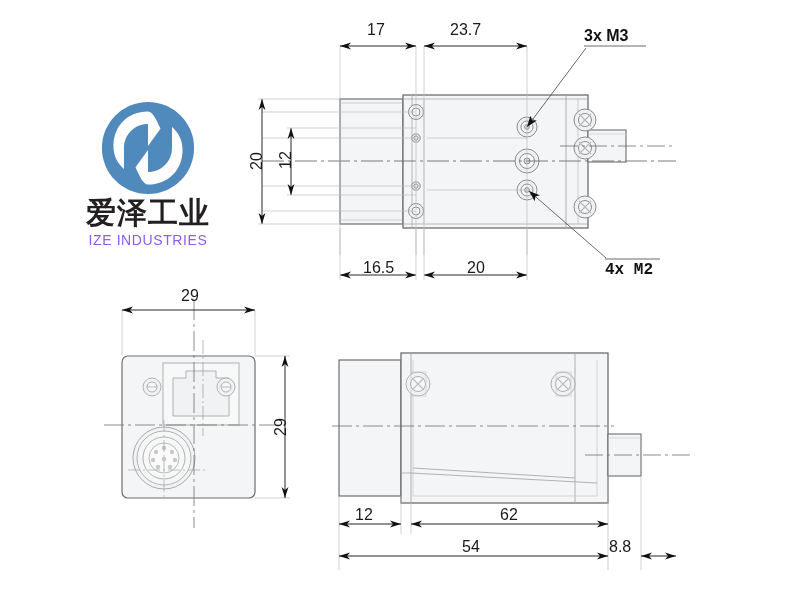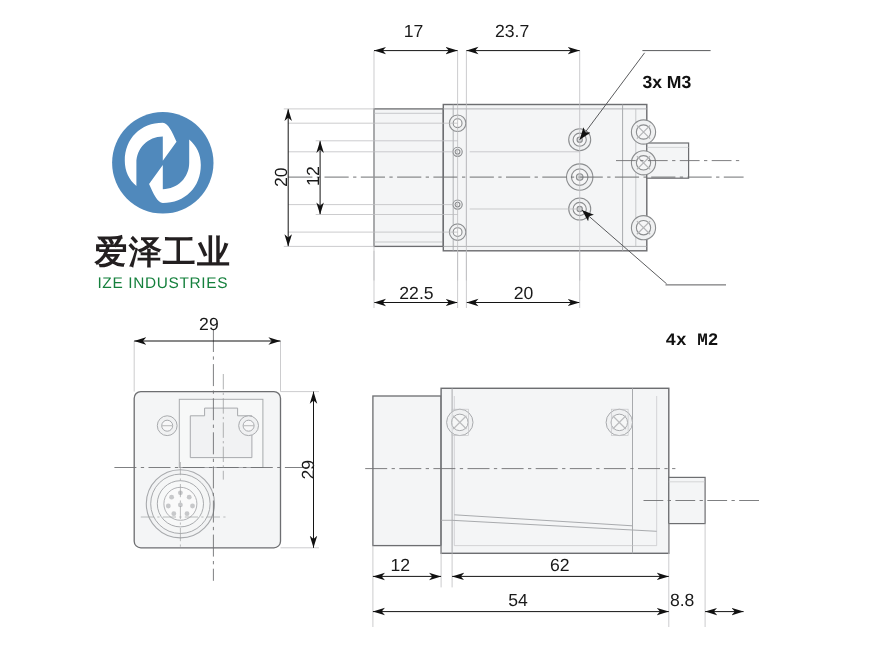--- a/index.html
+++ b/index.html
@@ -42,28 +42,28 @@
     margin: 0 auto;
     display: block;
   }
   .brand-cn {
     font-family: "DejaVu Sans", sans-serif;
     font-size: 30px;
     font-weight: bold;
     color: #231f20;
     letter-spacing: 1px;
     line-height: 1.05;
-    margin-top: 18px;
+    margin-top: 1px;
     white-space: nowrap;
   }
   .brand-en {
     font-family: "Liberation Sans", sans-serif;
     font-size: 14px;
     font-weight: normal;
-    color: #15803d;
+    color: #8b5cf6;
     letter-spacing: 0.6px;
     margin-top: 3px;
     white-space: nowrap;
   }
   .dim-text {
     position: absolute;
     font-family: "Liberation Sans", sans-serif;
     font-size: 16px;
     color: #1a1a1a;
     white-space: nowrap;
@@ -74,21 +74,20 @@
     transform-origin: left top;
   }
   .note-text {
     position: absolute;
     font-family: "Liberation Sans", sans-serif;
     font-size: 16px;
     font-weight: bold;
     color: #111111;
     white-space: nowrap;
     line-height: 1;
-    margin-top: 40px;
   }
 </style>
 </head>
 <body>
 
 <div id="sheet">
 
   <div class="brand-block">
     <svg class="brand-mark" viewBox="0 0 100 100">
       <circle cx="50" cy="50" r="48" fill="#5089bc"></circle>
@@ -334,21 +333,21 @@
         <line x1="339" y1="556" x2="608" y2="556" stroke="#111" stroke-width="0.9" marker-start="url(#arrL)" marker-end="url(#arrR)"></line>
 
         <line x1="641" y1="556" x2="676" y2="556" stroke="#111" stroke-width="0.9" marker-start="url(#arrL)" marker-end="url(#arrR)"></line>
       </g>
 
     </g>
   </svg>
 
   <div class="dim-text" style="left:367px; top:22px;">17</div>
   <div class="dim-text" style="left:450px; top:22px;">23.7</div>
-  <div class="dim-text" style="left:363px; top:260px;">22.5</div>
+  <div class="dim-text" style="left:363px; top:260px;">16.5</div>
   <div class="dim-text" style="left:467px; top:260px;">20</div>
   <div class="dim-text vert" style="left:249px; top:170px;">20</div>
   <div class="dim-text vert" style="left:278px; top:169px;">12</div>
 
   <div class="note-text" style="left:584px; top:28px;">3x M3</div>
   <div class="note-text" style="left:605px; top:262px;font-family:Liberation Mono, monospace;">4x M2</div>
 
   <div class="dim-text" style="left:181px; top:288px;">29</div>
   <div class="dim-text vert" style="left:273px; top:436px;">29</div>
 

